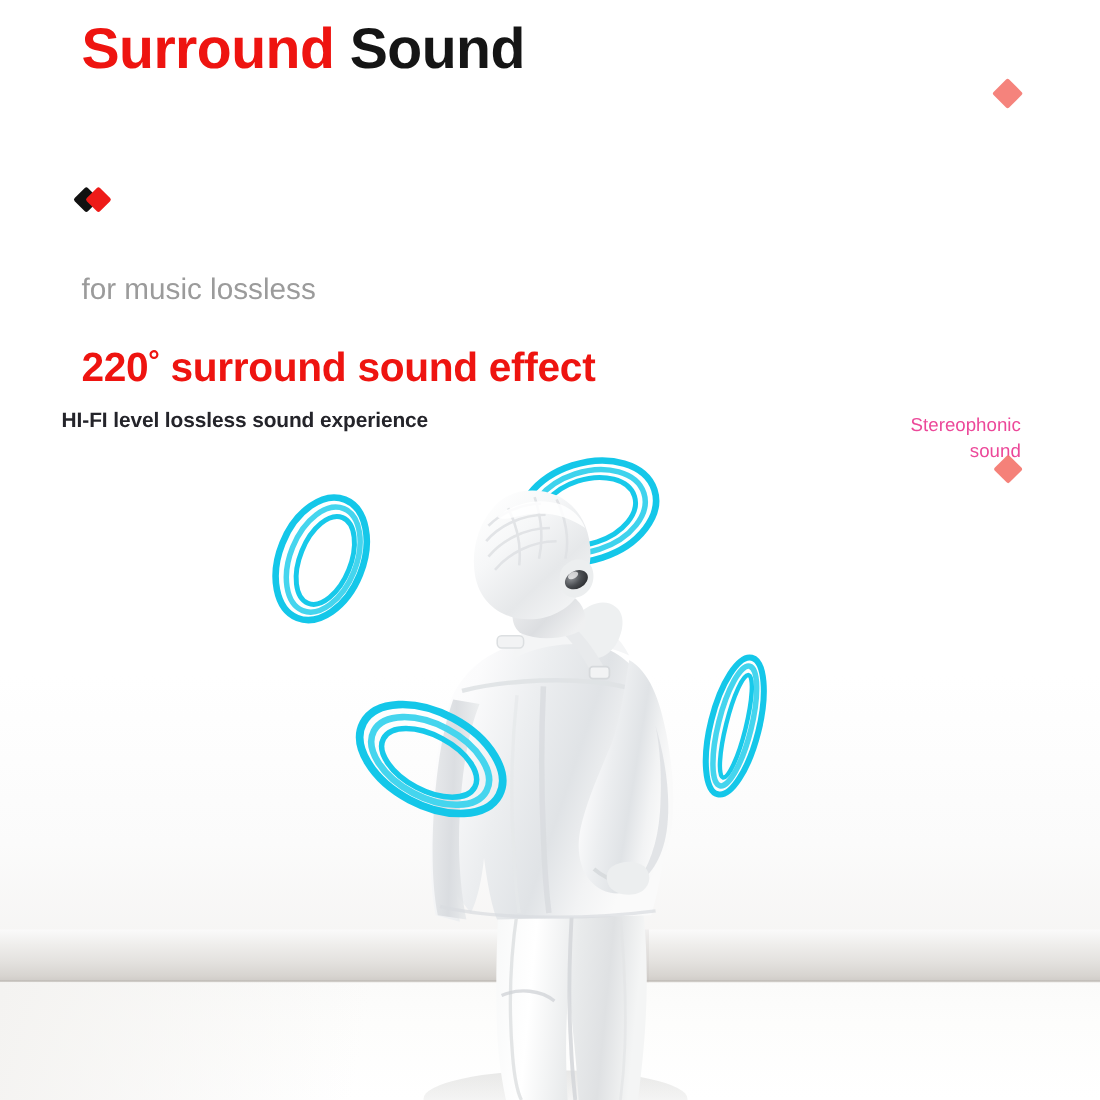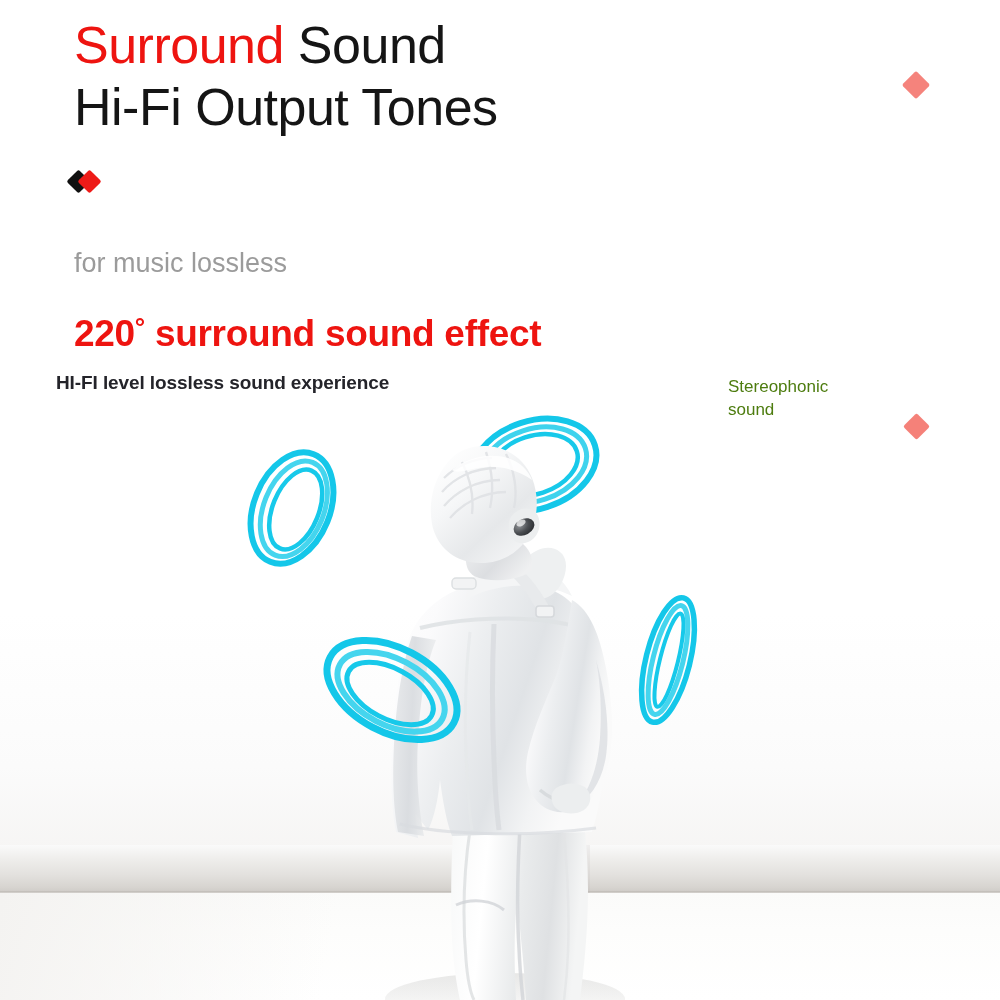--- a/index.html
+++ b/index.html
@@ -66,21 +66,21 @@
     background: linear-gradient(100deg, #f4f3f1 0%, rgba(255,255,255,0) 85%);
   }
 
   
   .headline {
     position: absolute;
     left: 74px;
     top: 14px;
     width: 720px;
     font-size: 52px;
-    font-weight: normal;
+    font-weight: bold;
     line-height: 62px;
     letter-spacing: -0.5px;
     color: #151515;
     white-space: nowrap;
   }
   .headline .hl-accent { color: #ee1410; }
 
   .accent-diamonds {
     position: absolute;
     left: 70px;
@@ -130,24 +130,24 @@
     color: #24242a;
     letter-spacing: -0.1px;
     white-space: nowrap;
   }
 
   .side-label {
     position: absolute;
     right: 72px;
     top: 375px;
     width: 200px;
-    text-align: left;
+    text-align: right;
     font-size: 17px;
     line-height: 23px;
-    color: #4d7c0f;
+    color: #ec4899;
   }
   .side-label-dia {
     position: absolute;
     right: 74px;
     top: 417px;
     width: 19px;
     height: 19px;
     background: #f4766e;
     transform: rotate(45deg);
     border-radius: 2px;
@@ -362,21 +362,20 @@
       <g transform="rotate(14 668 660)">
         <ellipse cx="668" cy="660" rx="22" ry="64" stroke="#14c7e9" stroke-width="5.5"></ellipse>
         <ellipse cx="668" cy="660" rx="15" ry="56" stroke="#45d5ee" stroke-width="5"></ellipse>
         <ellipse cx="669" cy="660" rx="9" ry="48" stroke="#17c9ea" stroke-width="4"></ellipse>
       </g>
     </g>
   </svg>
 
   <div class="headline">
     <span class="hl-accent">Surround</span><span> Sound</span><br>
-    <span>Hi-Fi Output Tones</span>
   </div>
 
   <div class="accent-diamonds">
     <div class="dia dia-black"></div>
     <div class="dia dia-red"></div>
   </div>
 
   <div class="subtitle">
     <br>
     <span>for music lossless</span>

